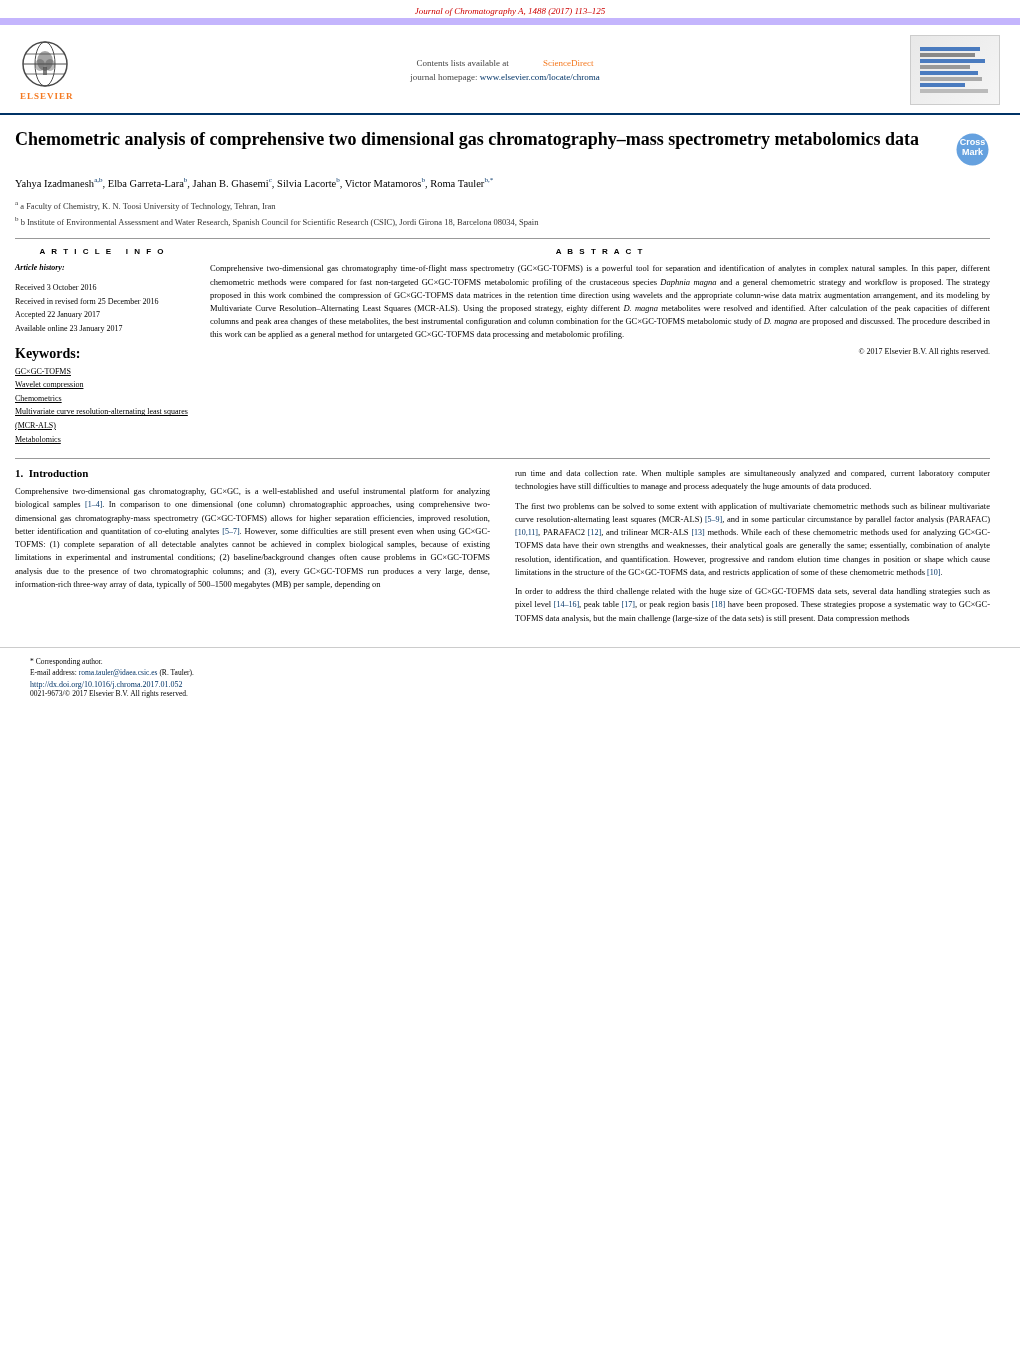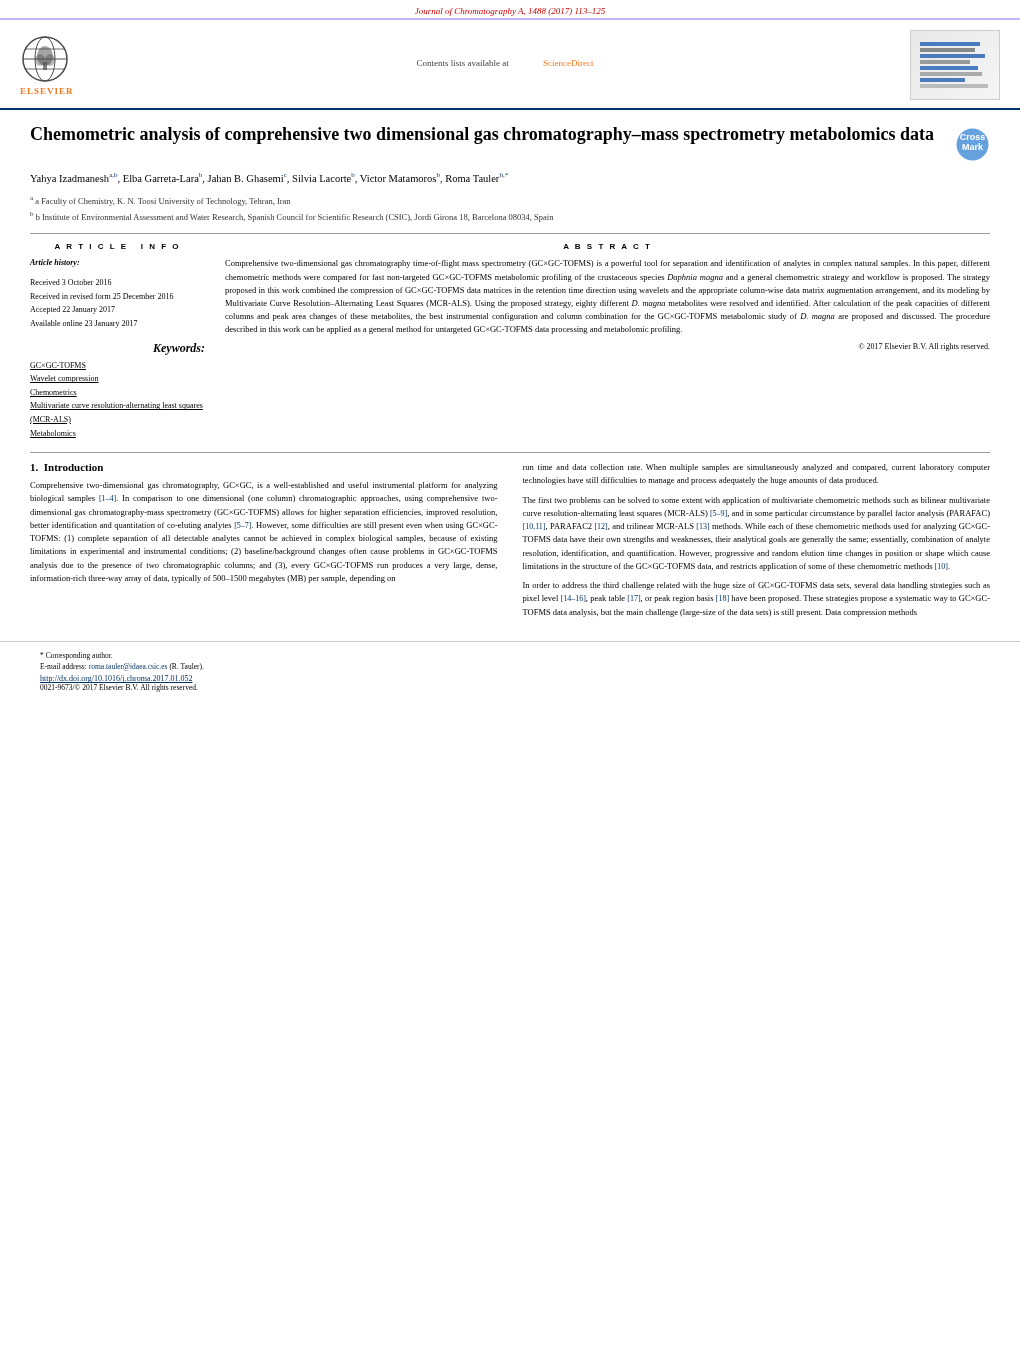--- a/index.html
+++ b/index.html
@@ -19,21 +19,21 @@
       padding: 0;
     }
 
     
     .journal-banner {
       text-align: center;
       padding: 6px 0 2px 0;
       font-size: 9px;
       color: #c00;
       font-style: italic;
-      border-bottom: 2px solid #c4b5fd;
+      border-bottom: 7px solid #c4b5fd;
     }
 
     
     .header-area {
       display: flex;
       align-items: center;
       padding: 10px 20px 8px 20px;
       border-bottom: 2px solid #003366;
     }
 
@@ -110,21 +110,21 @@
       margin: 2px 0;
       background: #ccc;
     }
 
     .header-img-line.colored {
       background: #4a7bbf;
     }
 
     
     .content-area {
-      padding: 12px 30px 12px 30px;
+      padding: 12px 30px 12px 15px;
     }
 
     
     .article-title-section {
       display: flex;
       align-items: flex-start;
       margin-bottom: 8px;
     }
 
     .article-title {
@@ -212,25 +212,23 @@
     }
 
     .article-history-dates {
       font-size: 8px;
       line-height: 1.7;
       font-style: normal;
       font-weight: normal;
     }
 
     .keywords-label {
-      font-size: 12px;
-      font-style: italic;
+      font-size: 14px;
       font-weight: bold;
       margin-bottom: 3px;
-      text-align: right;
     }
 
     .keywords-list {
       font-size: 8px;
       line-height: 1.7;
       text-decoration: underline;
     }
 
     
     .abstract-text {
@@ -277,21 +275,21 @@
       margin-bottom: 6px;
     }
 
     .body-text .ref {
       color: #003366;
       font-size: 8px;
     }
 
     
     .footer-area {
-      padding: 8px 30px 5px 40px;
+      padding: 8px 30px 5px 30px;
       border-top: 1px solid #ccc;
       margin-top: 4px;
     }
 
     .footer-note {
       font-size: 7.5px;
       line-height: 1.5;
       color: #000;
     }
 
@@ -335,20 +333,24 @@
           </g>
         </svg>
         <div class="elsevier-text">ELSEVIER</div>
       </div>
     </div>
 
     <div class="header-center">
       <div class="sciencedirect-link">
         <span>Contents lists available at</span>
         <span style="color:#f47920;margin-left:32px;">ScienceDirect</span>
+      </div>
+      <div class="journal-homepage">
+        <span>journal homepage:</span>
+        <span style="color:#003366;">www.elsevier.com/locate/chroma</span>
       </div>
     </div>
 
     <div class="header-right-img">
       <div class="header-img-lines">
         <div class="header-img-line colored" style="width:60px;"></div>
         <div class="header-img-line" style="width:55px;background:#888;"></div>
         <div class="header-img-line colored" style="width:65px;"></div>
         <div class="header-img-line" style="width:50px;background:#999;"></div>
         <div class="header-img-line colored" style="width:58px;"></div>
@@ -455,18 +457,18 @@
   <div class="footer-area">
     <div class="footer-note">
       <span>* Corresponding author.</span>
     </div>
     <div class="footer-note">
       <span>E-mail address:</span>
       <span style="color:#003366;">roma.tauler@idaea.csic.es</span>
       <span>(R. Tauler).</span>
     </div>
     <div class="footer-links">
-      <span style="color:#003366;text-decoration:underline;">http://dx.doi.org/10.1016/j.chroma.2017.01.052</span>
+      <span style="color:#003366;">http://dx.doi.org/10.1016/j.chroma.2017.01.052</span>
     </div>
     <div class="footer-copyright">0021-9673/© 2017 Elsevier B.V. All rights reserved.</div>
   </div>
 
 </div>
 
 </body></html>

